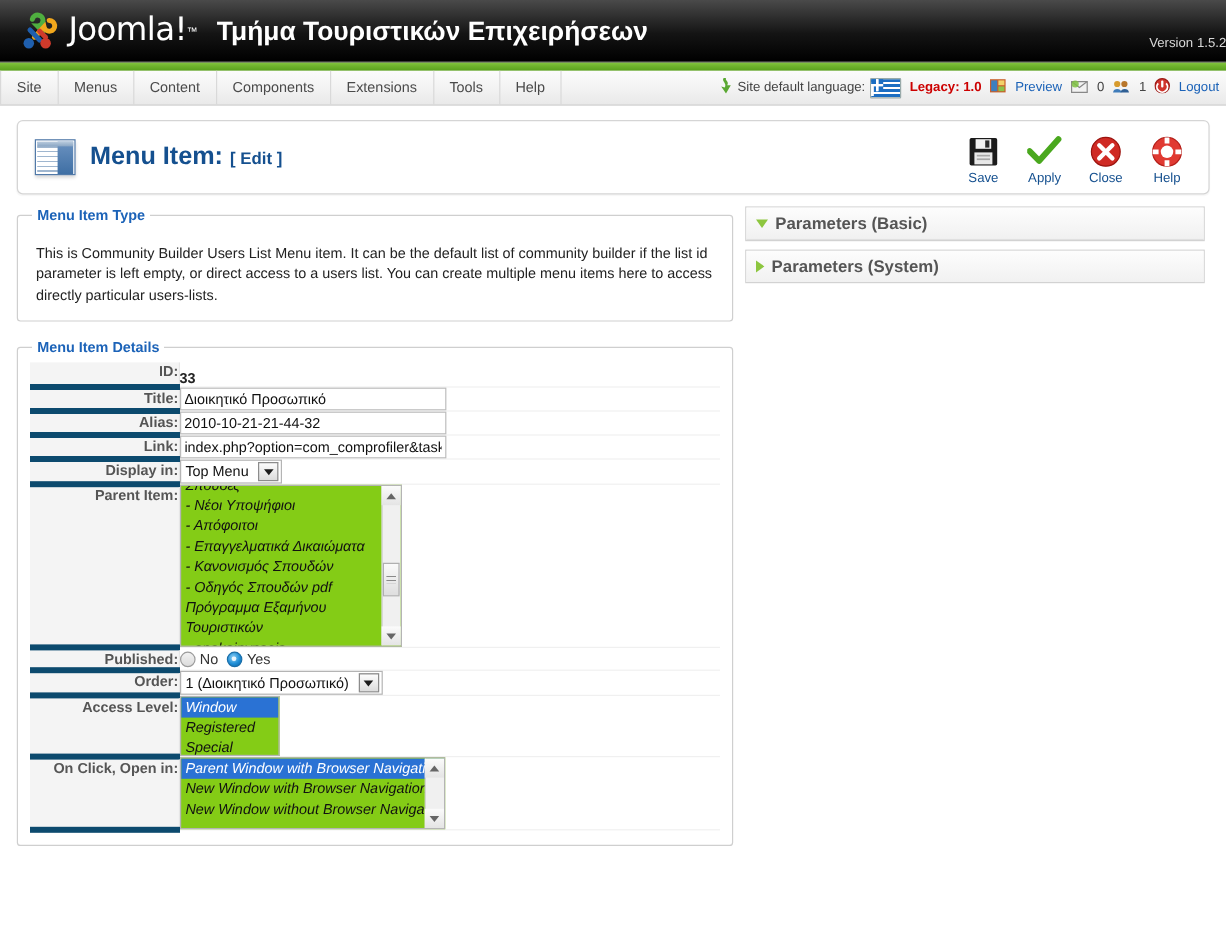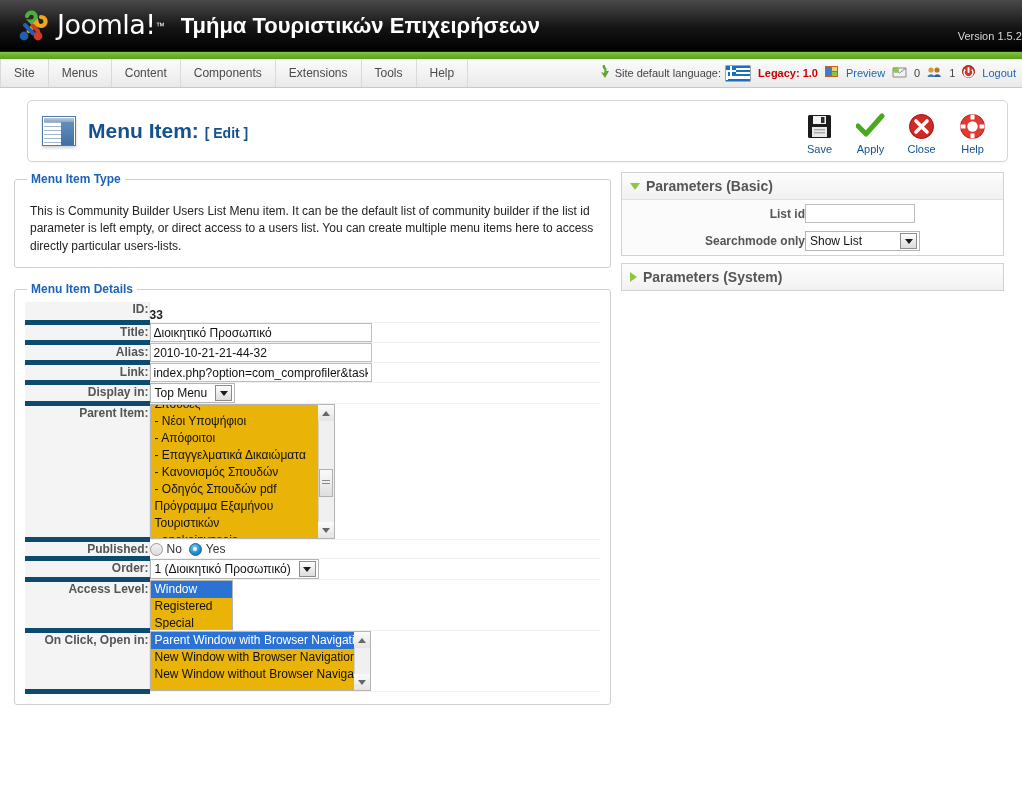--- a/index.html
+++ b/index.html
@@ -97,21 +97,21 @@
     content:""; position:absolute; left:0; top:0; width:10px; height:10px; background:#1b6ec2;
   }
   .flag:after {
     content:""; position:absolute; left:4px; top:0; width:2px; height:10px; background:#fff;
     box-shadow: -4px 4px 0 0 #fff, -4px 4px 0 0 #fff;
   }
   .flagcross { position:absolute; left:0; top:4px; width:10px; height:2px; background:#fff; z-index:2;}
   .flagvert { position:absolute; left:4px; top:0; width:2px; height:10px; background:#fff; z-index:2;}
 
   
-  #titlebar-wrap { padding: 12px 14px 0 14px; margin-left: 13px; }
+  #titlebar-wrap { padding: 12px 14px 0 14px; }
   #titlebar {
     border: 1px solid #d5d5d5;
     border-radius: 5px;
     background: #fff;
     height: 62px;
     display: flex;
     align-items: center;
     padding: 0 10px 0 14px;
     box-shadow: 0 1px 1px rgba(0,0,0,0.04);
   }
@@ -251,24 +251,25 @@
   .caret {
     width: 0; height: 0;
     border-left: 4px solid transparent;
     border-right: 4px solid transparent;
     border-top: 5px solid #1c1c1c;
   }
 
   
   .listbox {
     border: 1px solid #b4b4b4;
-    background: #eab308;
+    background: #84cc16;
     position: relative;
     overflow: hidden;
     font-size: 12px;
+    font-style: italic;
   }
   .listbox .lb-opts { padding: 0; }
   .lb-opt {
     padding: 1px 4px;
     white-space: nowrap;
     color: #111;
     cursor: pointer;
     line-height: 15px;
   }
   .lb-opt.sel-opt { background: #2a72d4; color: #fff; }
@@ -616,41 +617,20 @@
         </table>
     </fieldset>
   </div>
 
   <div id="col-right">
     <div class="param-panel">
       <div class="param-head">
         <span class="tri-open"></span>
         <span class="param-title">Parameters (Basic)</span>
       </div>
-      <table class="paramtable">
-        <tbody>
-            <tr>
-          <td class="plbl">List id</td>
-          <td class="pval">
-            <input class="txt" style="width: 110px;" value="">
-          </td>
-        </tr>
-        <tr>
-          <td class="plbl">Searchmode only</td>
-          <td class="pval">
-            <span class="sel" style="width:115px">
-              <span class="sel-text">Show List</span>
-              <span class="sel-arrow" style="margin-left:auto">
-                    <span class="caret"></span>
-                  </span>
-            </span>
-          </td>
-        </tr>
-      </tbody>
-        </table>
     </div>
 
     <div class="param-panel">
       <div class="param-head collapsed">
         <span class="tri-closed"></span>
         <span class="param-title">Parameters (System)</span>
       </div>
     </div>
   </div>
 </div>

